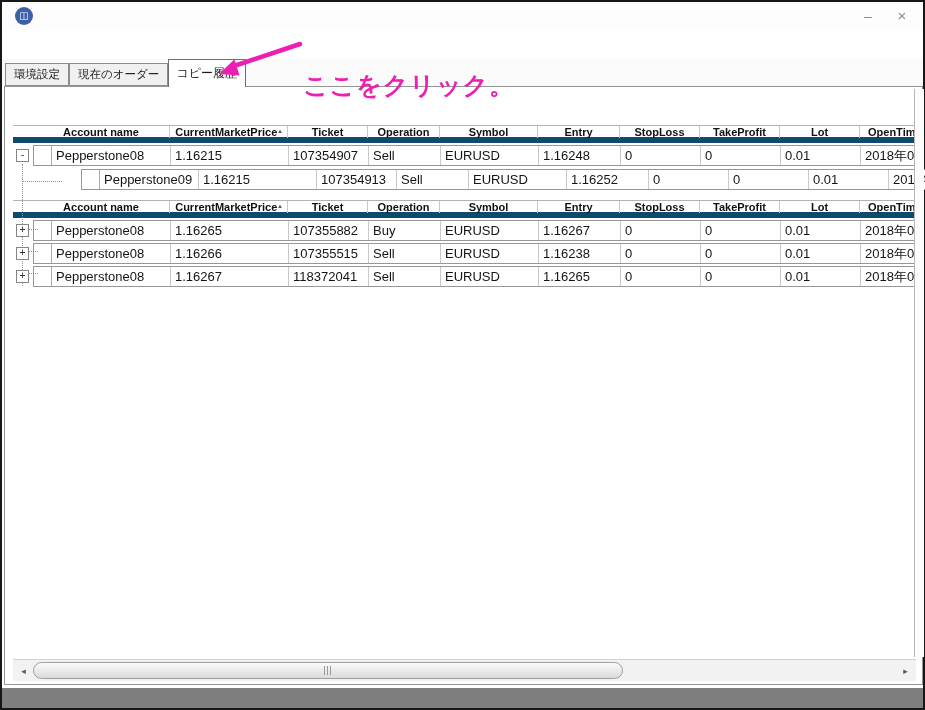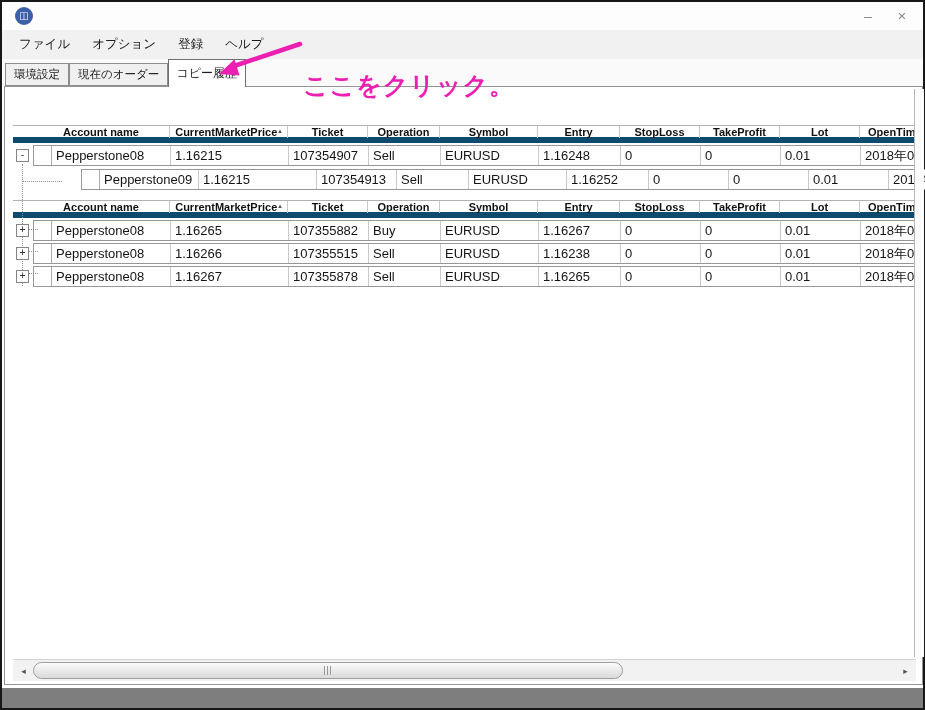--- a/index.html
+++ b/index.html
@@ -84,26 +84,20 @@
 
 <div id="window">
 
   <div class="titlebar">
     <div class="app-icon">◫</div>
     <div class="title">Forex Copier 2.1.21</div>
     <div class="winbtn btn-min">–</div>
     <div class="winbtn btn-close">×</div>
   </div>
 
-  <div class="menubar" id="menubar">
-      <div class="menu-item">ファイル</div>
-      <div class="menu-item">オプション</div>
-      <div class="menu-item">登録</div>
-      <div class="menu-item">ヘルプ</div>
-    </div>
 
   <div class="tabstrip" id="tabstrip">
       <div class="tab" style="left: 3px;">環境設定</div>
       <div class="tab" style="left: 67px;">現在のオーダー</div>
       <div class="tab active" style="left: 165.5px;">コピー履歴</div>
     </div>
 
   <div class="panel">
 
 
@@ -257,21 +251,21 @@
               </div>
             </div>
             <div class="rowline">
               <div class="gutter">
                 <div class="expander">+</div>
               </div>
               <div class="rowbox">
                 <div class="cell indent" style="width: 18px;"></div>
                 <div class="cell" style="width: 119px;">Pepperstone08</div>
                 <div class="cell" style="width: 118px;">1.16267</div>
-                <div class="cell" style="width: 80px;">107355878</div>
+                <div class="cell" style="width: 80px;">118372041</div>
                 <div class="cell" style="width: 72px;">Sell</div>
                 <div class="cell" style="width: 98px;">EURUSD</div>
                 <div class="cell" style="width: 82px;">1.16265</div>
                 <div class="cell" style="width: 80px;">0</div>
                 <div class="cell" style="width: 80px;">0</div>
                 <div class="cell" style="width: 80px;">0.01</div>
                 <div class="cell last" style="width: 54px;">2018年09月</div>
               </div>
             </div>
           </div>

